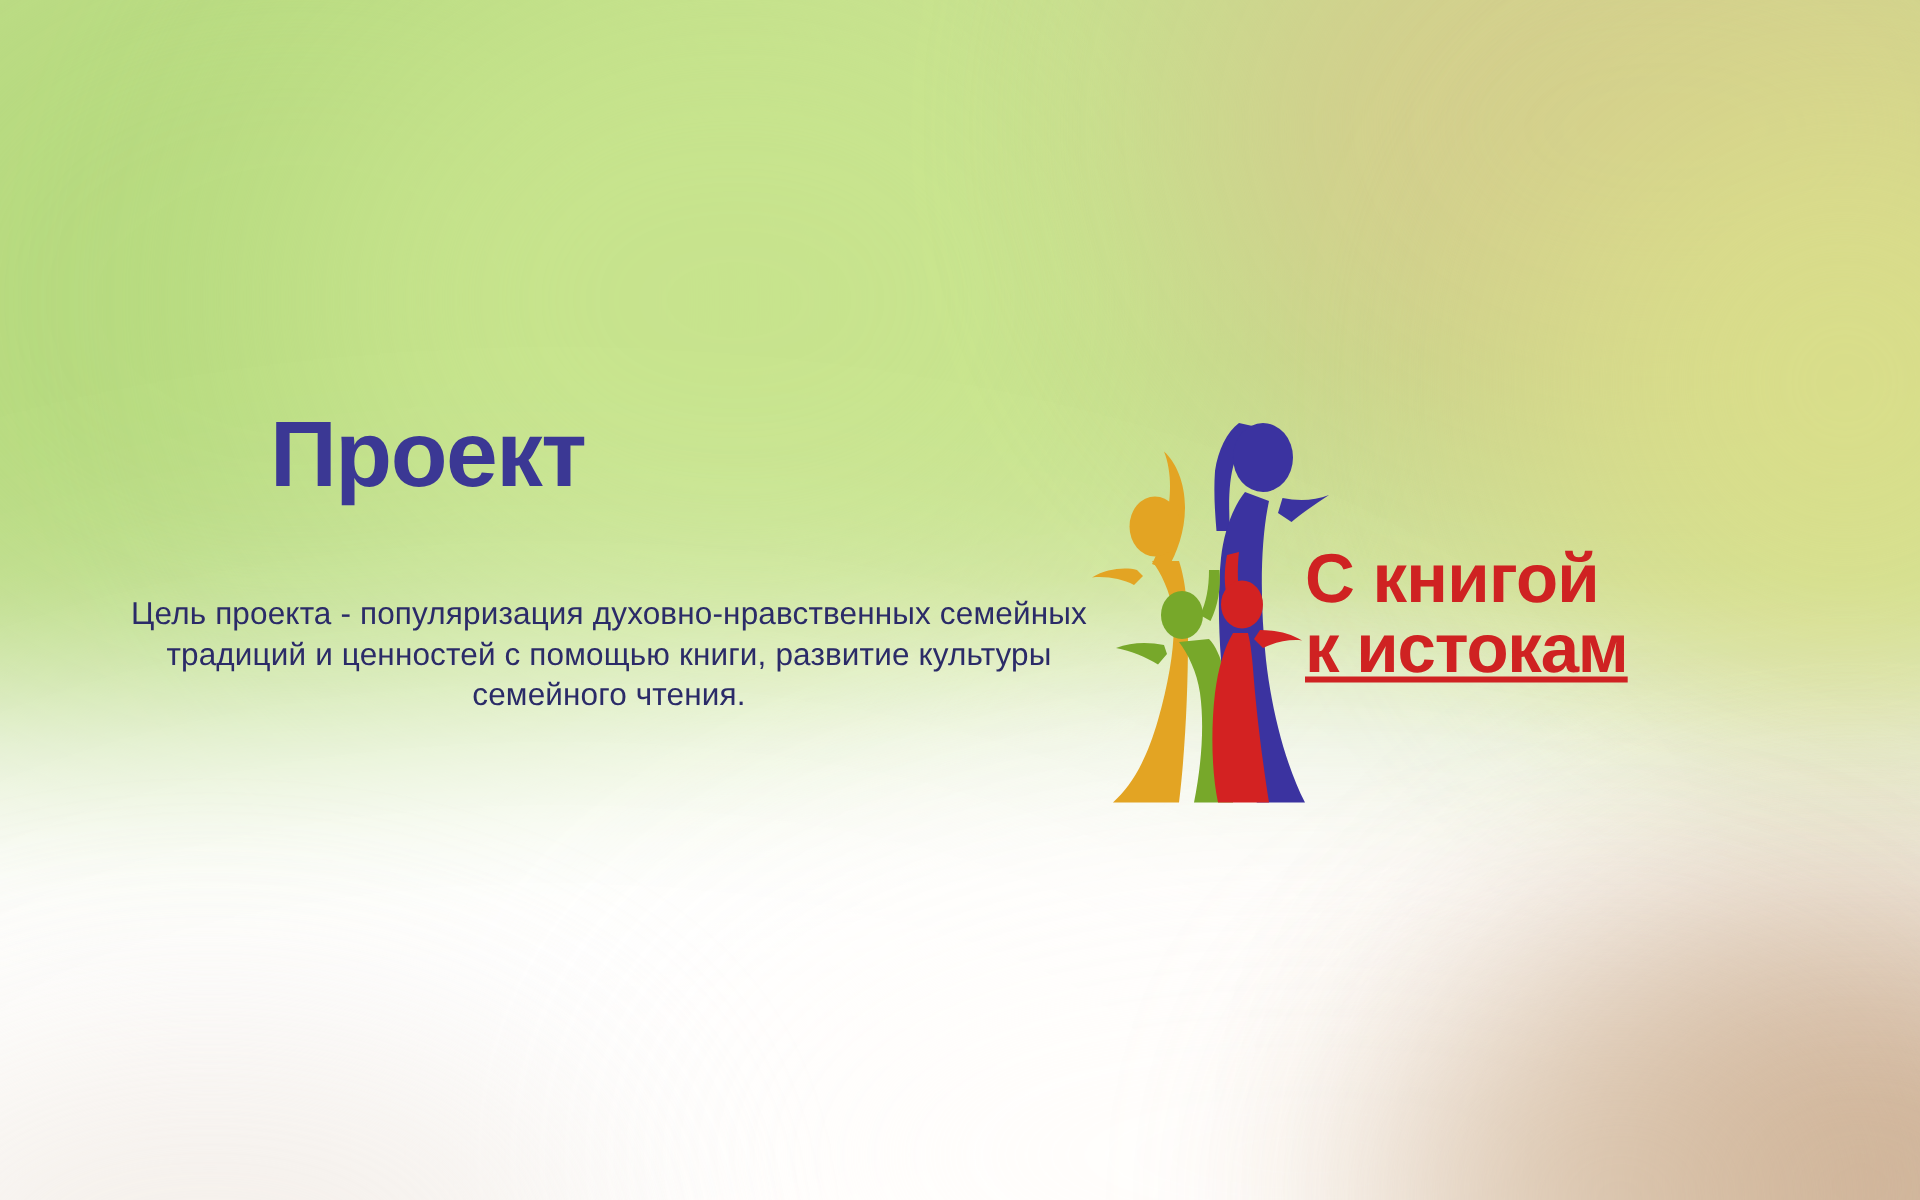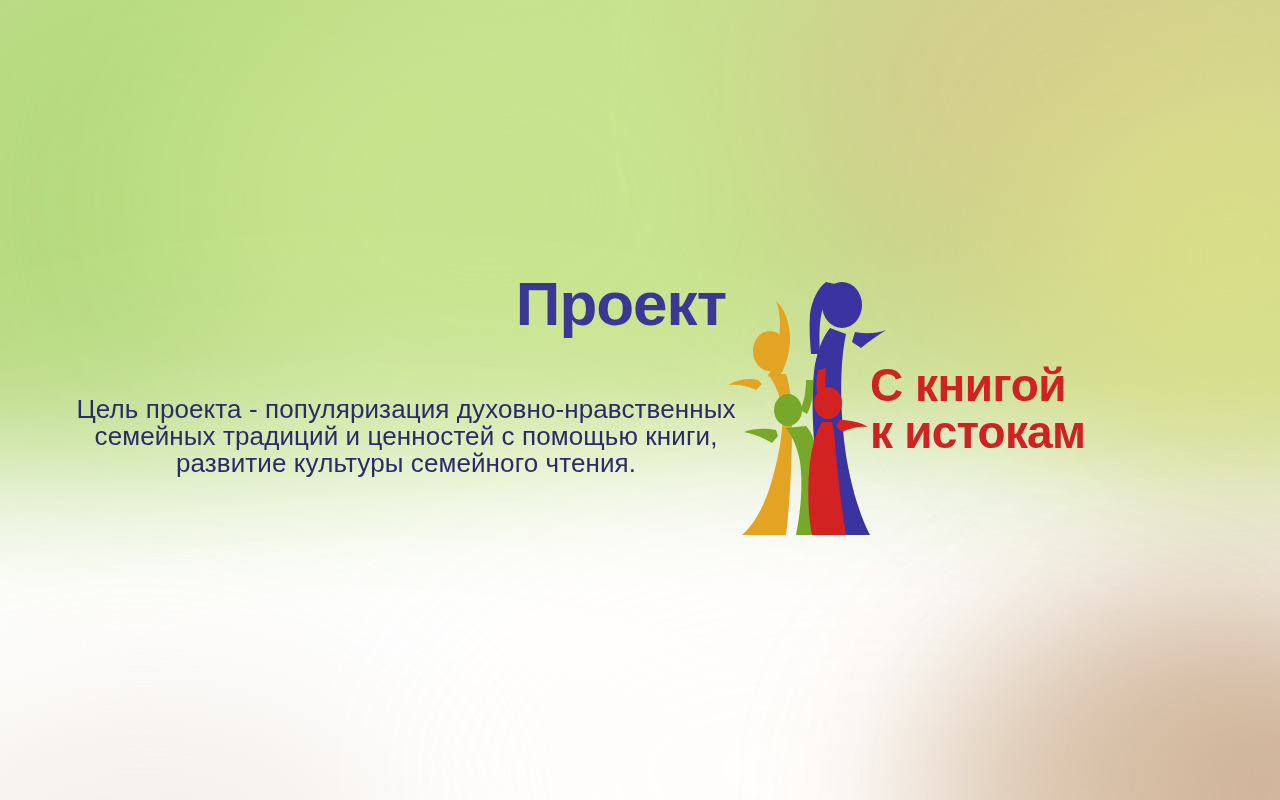--- a/index.html
+++ b/index.html
@@ -105,37 +105,37 @@
     opacity: .8;
     filter: blur(80px);
   }
 
   
   #heading {
     position: absolute;
     left: 180px;
     top: 273px;
     width: 546px;
-    text-align: right;
+    text-align: left;
     font-size: 62px;
     font-weight: bold;
     letter-spacing: -1px;
     color: #3b3894;
     line-height: 1;
     white-space: nowrap;
   }
 
   
   #purpose {
     position: absolute;
     left: 72px;
     top: 396px;
     width: 668px;
     text-align: center;
-    font-size: 26px;
+    font-size: 21px;
     line-height: 27px;
     color: #2b2b68;
     letter-spacing: .1px;
   }
 
   
   #logo {
     position: absolute;
     left: 718px;
     top: 262px;
@@ -157,21 +157,21 @@
     font-size: 46px;
     font-weight: bold;
     line-height: 47px;
     letter-spacing: -.5px;
     white-space: nowrap;
   }
   #logo-wordmark .wl {
     display: block;
     text-align: left;
   }
-  #logo-wordmark .wl2 { letter-spacing: -.8px; }
+  #logo-wordmark .wl2 { letter-spacing: -.8px; text-decoration: underline; }
   #logo-wordmark .wl3 { letter-spacing: -.3px; }
 </style>
 </head>
 <body>
 
 <div id="slide">
 
   <div class="bg-layer bg-base"></div>
   <div class="bg-layer">
     <div class="blob blob-green-left"></div>

